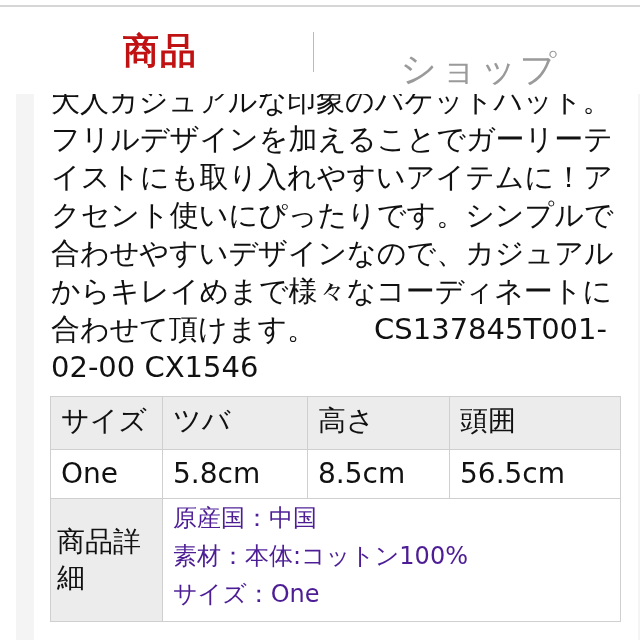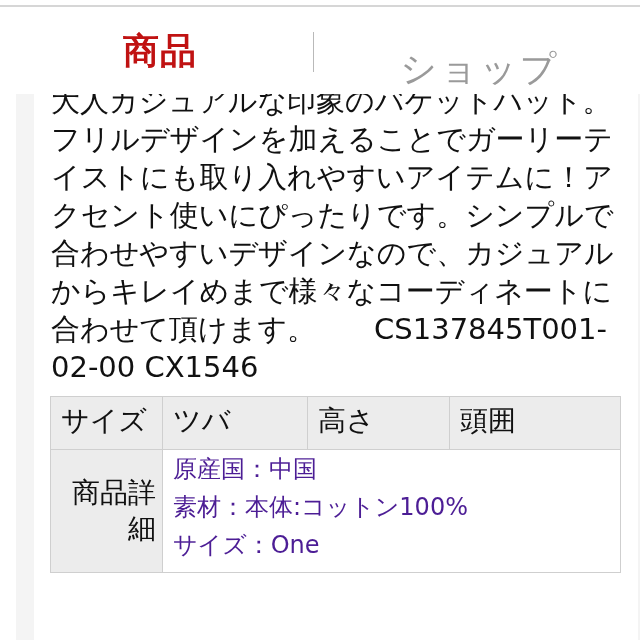--- a/index.html
+++ b/index.html
@@ -160,21 +160,21 @@
     background: #ffffff;
     font-size: 28px;
     height: 48px;
     text-align: left;
     padding-left: 10px;
     line-height: 1.1;
   }
   .spec-table th.rowhdr {
     background: #ececec;
     font-size: 28px;
-    text-align: right;
+    text-align: left;
     line-height: 36px;
     padding: 0 6px;
     width: 112px;
   }
   .spec-table td.detail {
     background: #ffffff;
     font-size: 24px;
     line-height: 38px;
     text-align: left;
     padding: 0 0 8px 10px;
@@ -220,20 +220,26 @@
             <col class="col-d">
         </colgroup>
         <tbody>
           <tr>
             <th class="hdr">サイズ</th>
             <th class="hdr">ツバ</th>
             <th class="hdr">高さ</th>
             <th class="hdr">頭囲</th>
           </tr>
           <tr>
+            <td class="val">One</td>
+            <td class="val">5.8cm</td>
+            <td class="val">8.5cm</td>
+            <td class="val">56.5cm</td>
+          </tr>
+          <tr>
             <th class="rowhdr">商品詳細</th>
             <td class="detail" colspan="3">
               <span class="detail-line">原産国：中国</span>
               <span class="detail-line">素材：本体:コットン100%</span>
               <span class="detail-line">サイズ：One</span>
             </td>
           </tr>
         </tbody>
       </table>
 

